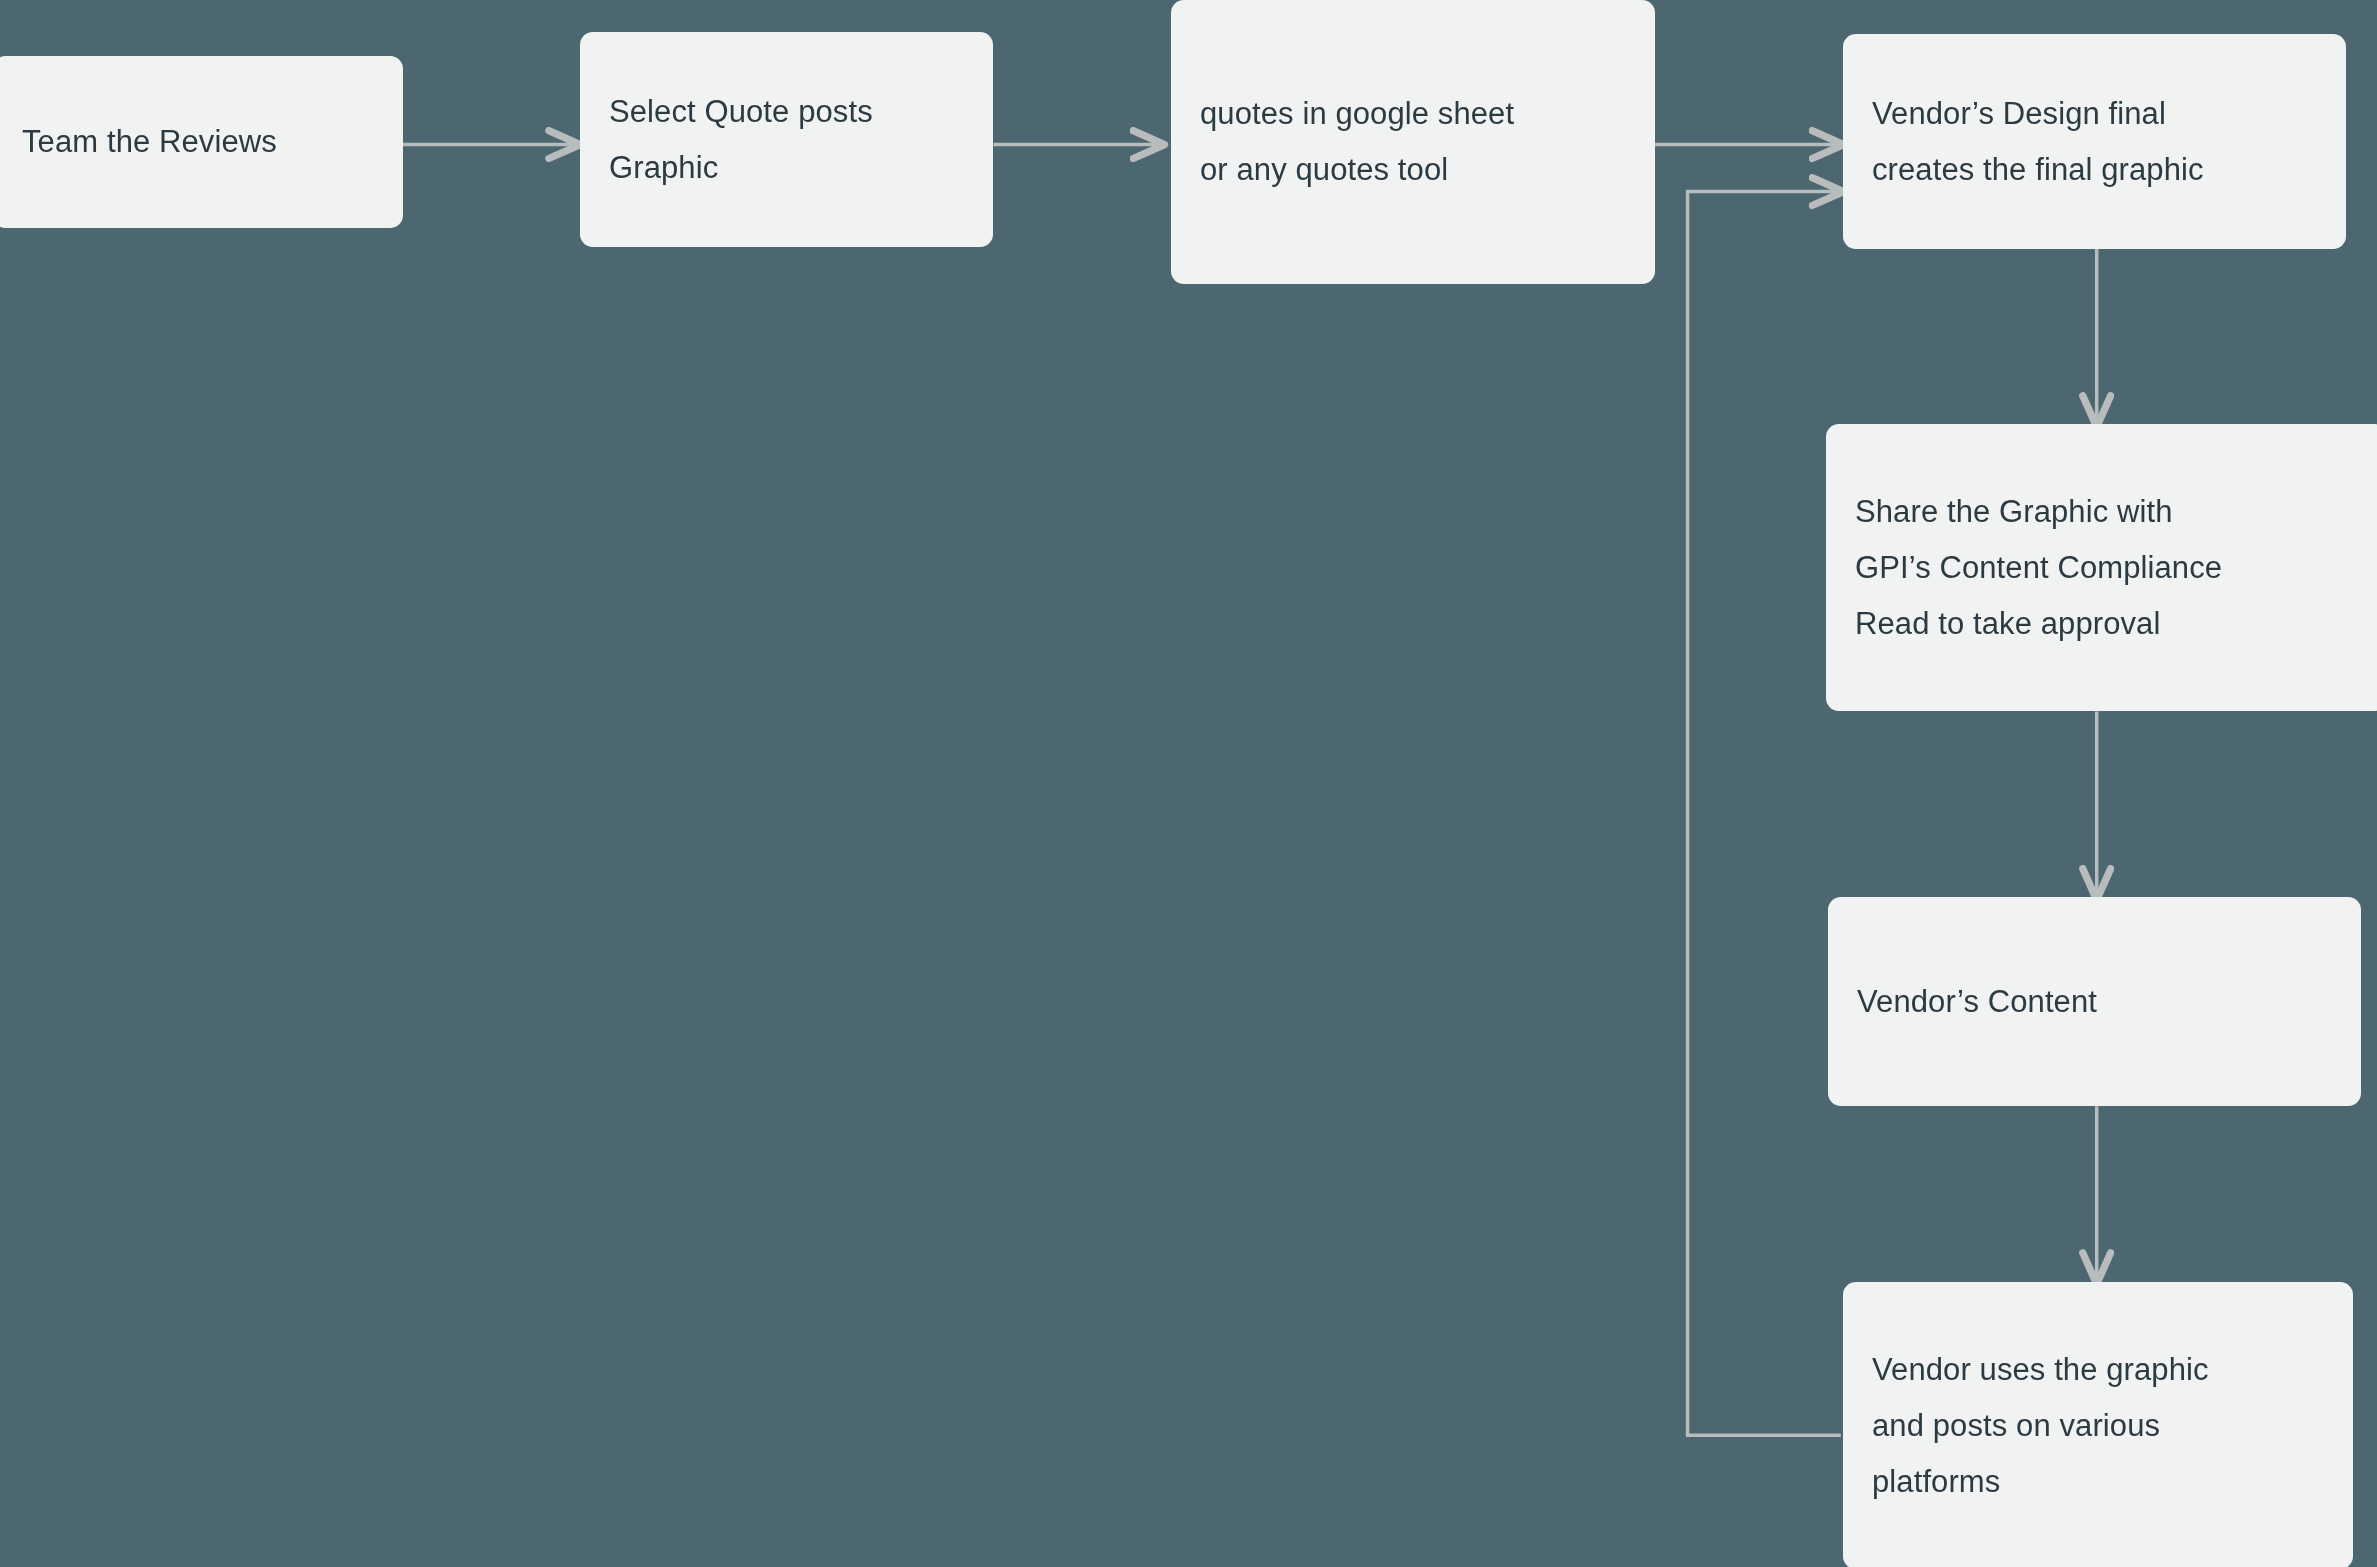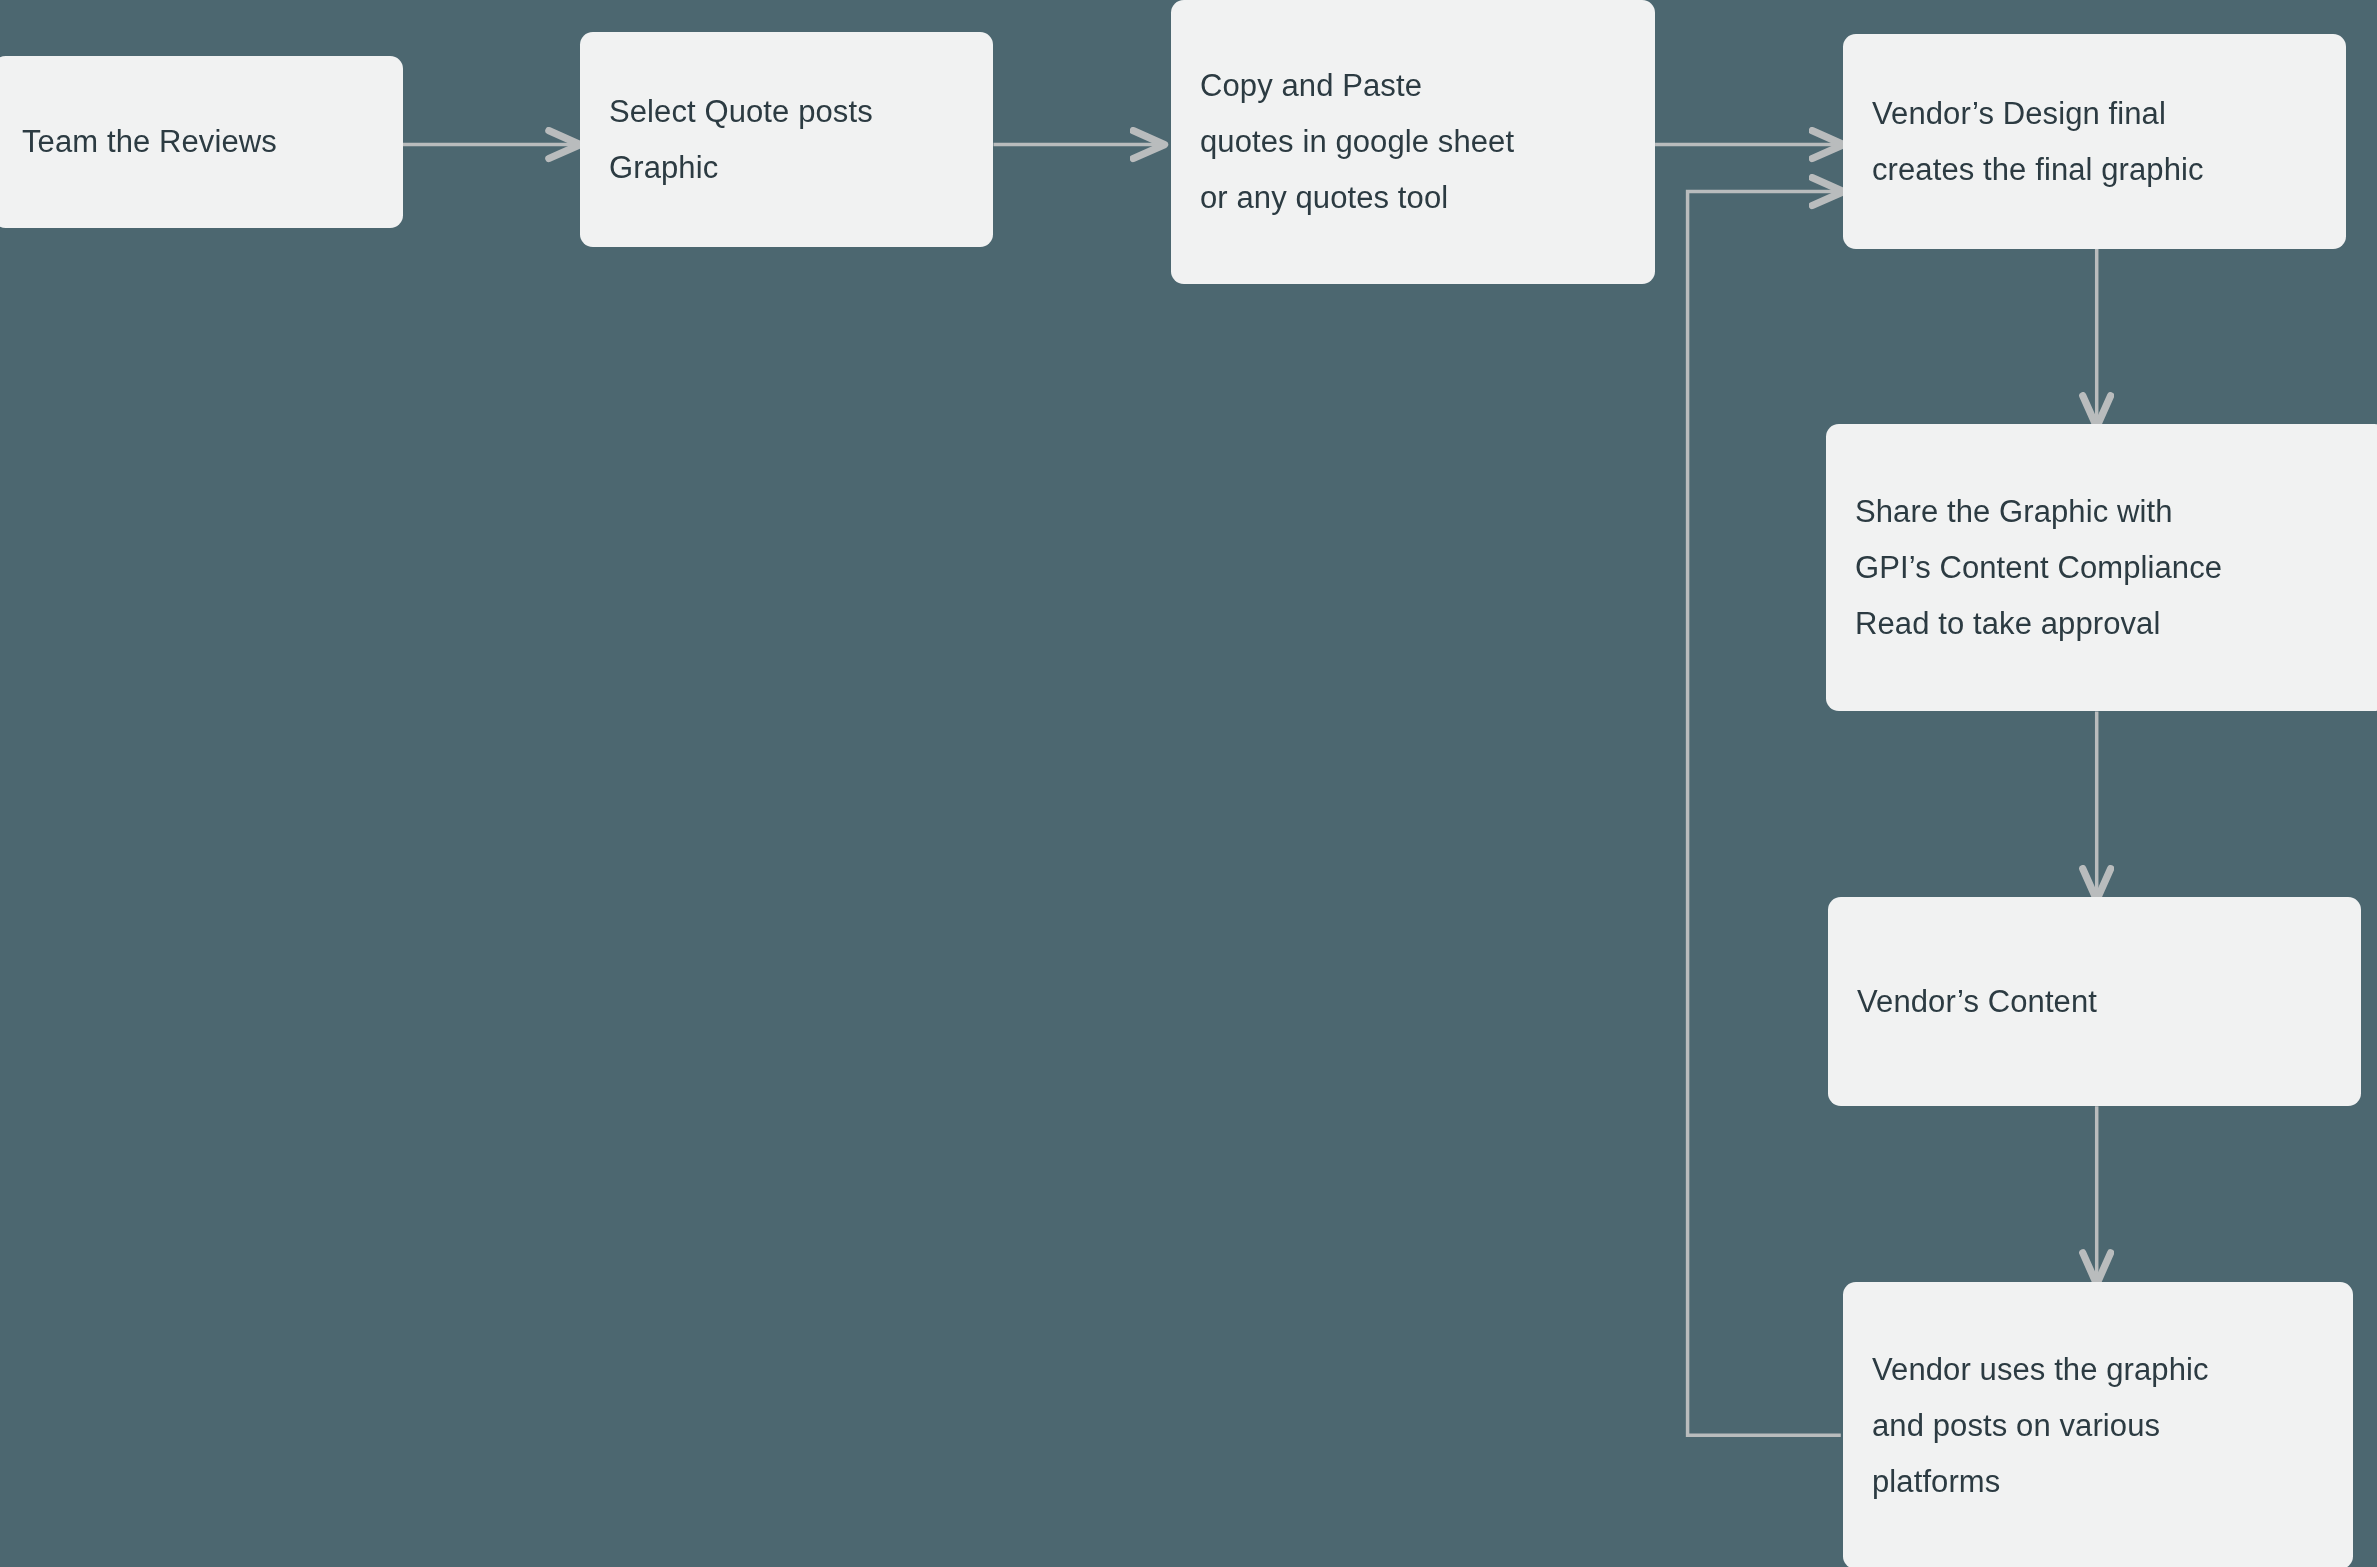--- a/index.html
+++ b/index.html
@@ -78,21 +78,20 @@
   <div class="node center-single" style="left:-7px; top:56px; width:410px; height:172px;">
     <span class="ln">Team the Reviews</span>
   </div>
 
   <div class="node" style="left:580px; top:32px; width:413px; height:215px;">
     <span class="ln">Select Quote posts</span>
     <span class="ln">Graphic</span>
   </div>
 
   <div class="node" style="left:1171px; top:0px; width:484px; height:284px;">
-    <span class="ln">Copy and Paste</span>
     <span class="ln">quotes in google sheet</span>
     <span class="ln">or any quotes tool</span>
   </div>
 
   <div class="node" style="left:1843px; top:34px; width:503px; height:215px;">
     <span class="ln">Vendor’s Design final</span>
     <span class="ln">creates the final graphic</span>
   </div>
 
   <div class="node" style="left:1826px; top:424px; width:561px; height:287px;">

